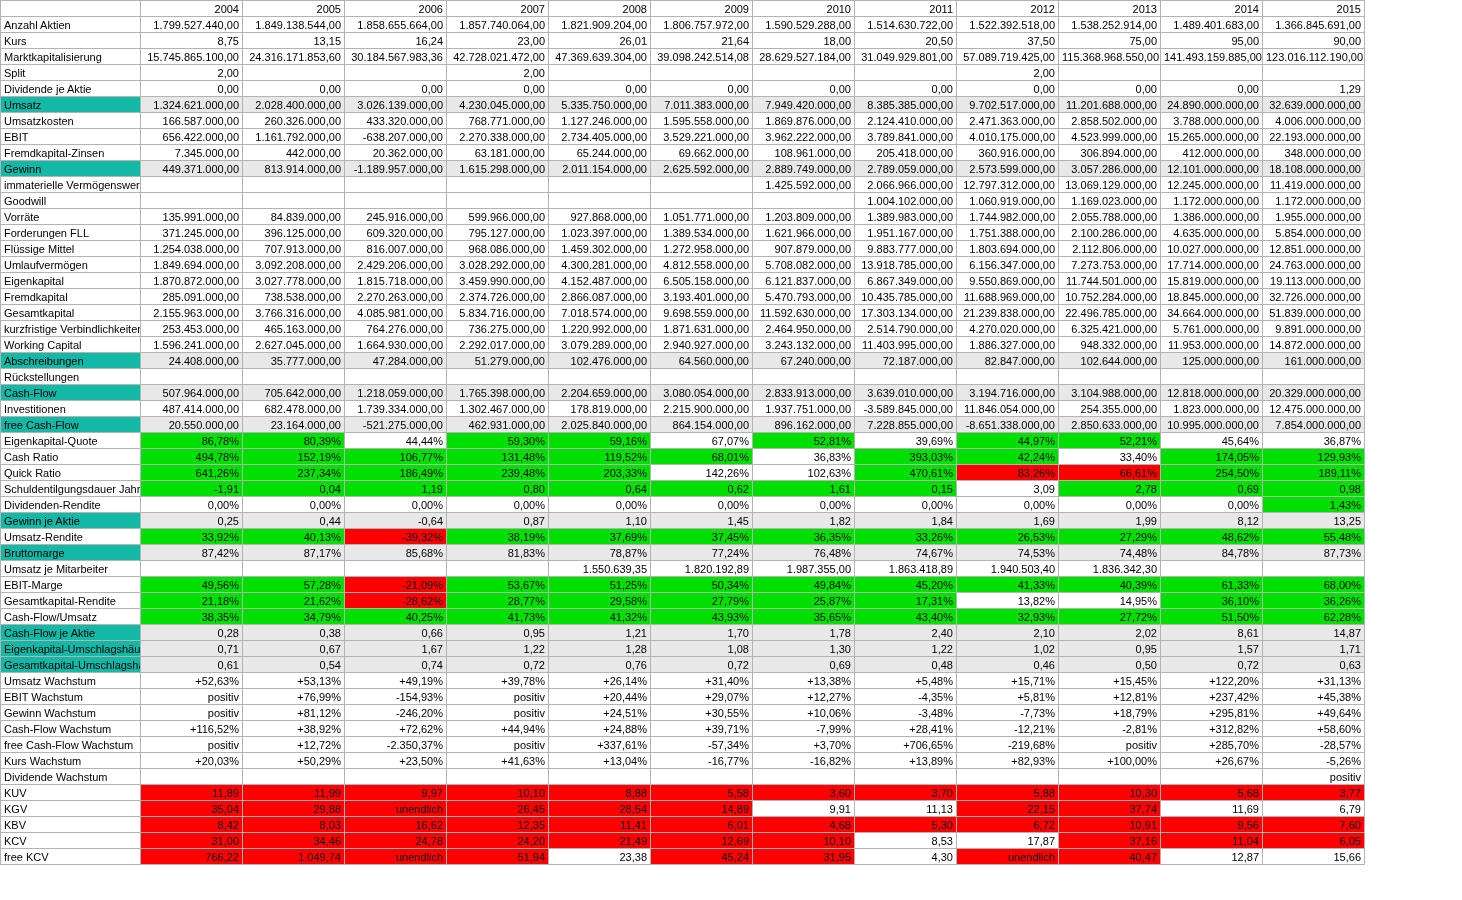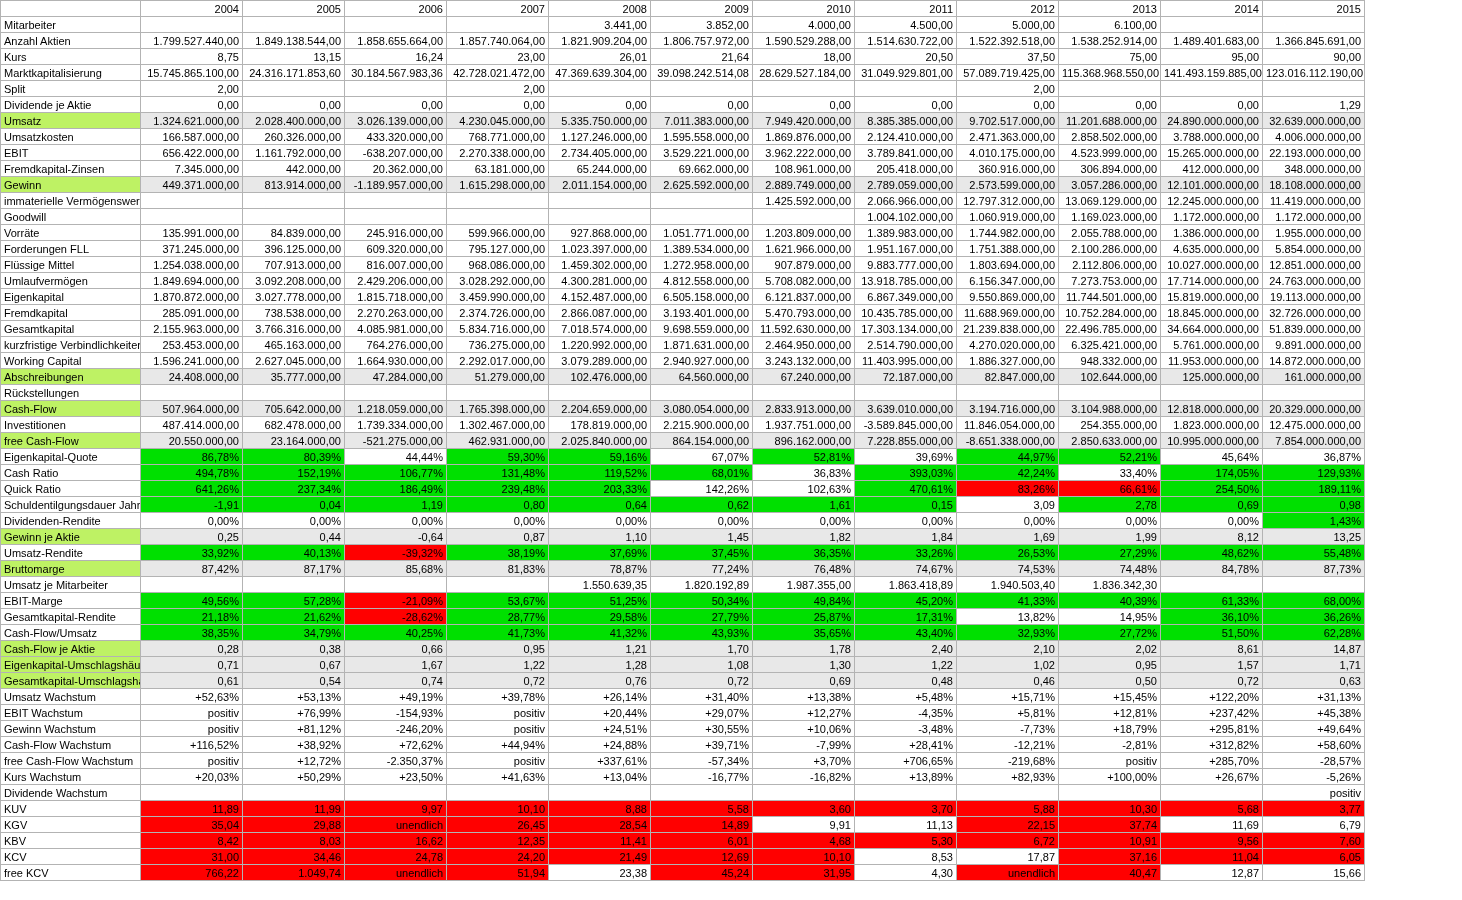--- a/index.html
+++ b/index.html
@@ -36,21 +36,21 @@
     background: #ffffff;
     color: #000000;
   }
   td.num {
     text-align: right;
     color: #000000;
     background: #ffffff;
   }
   
   tr.tint td.num { background: #e8e8e8; }
-  tr.tint td.label { background: #bef264; }
+  tr.tint td.label { background: #14b8a6; }
   
   tr.hdr td { background: #ffffff; text-align: right; color:#000; }
   tr.hdr td.label { text-align: left; }
 
   
   .blue { color: #3a7fd5; }
   .green-txt { color: #008000; }
   .red-txt { color: #cc0000; }
 
   
@@ -91,35 +91,20 @@
           <td class="num">2008</td>
           <td class="num">2009</td>
           <td class="num">2010</td>
           <td class="num">2011</td>
           <td class="num">2012</td>
           <td class="num">2013</td>
           <td class="num">2014</td>
           <td class="num">2015</td>
         </tr>
         <tr>
-          <td class="label">Mitarbeiter</td>
-          <td class="num"></td>
-          <td class="num"></td>
-          <td class="num"></td>
-          <td class="num"></td>
-          <td class="num">3.441,00</td>
-          <td class="num">3.852,00</td>
-          <td class="num">4.000,00</td>
-          <td class="num">4.500,00</td>
-          <td class="num">5.000,00</td>
-          <td class="num">6.100,00</td>
-          <td class="num"></td>
-          <td class="num"></td>
-        </tr>
-        <tr>
           <td class="label">Anzahl Aktien</td>
           <td class="num">1.799.527.440,00</td>
           <td class="num">1.849.138.544,00</td>
           <td class="num">1.858.655.664,00</td>
           <td class="num">1.857.740.064,00</td>
           <td class="num">1.821.909.204,00</td>
           <td class="num">1.806.757.972,00</td>
           <td class="num">1.590.529.288,00</td>
           <td class="num">1.514.630.722,00</td>
           <td class="num">1.522.392.518,00</td>

